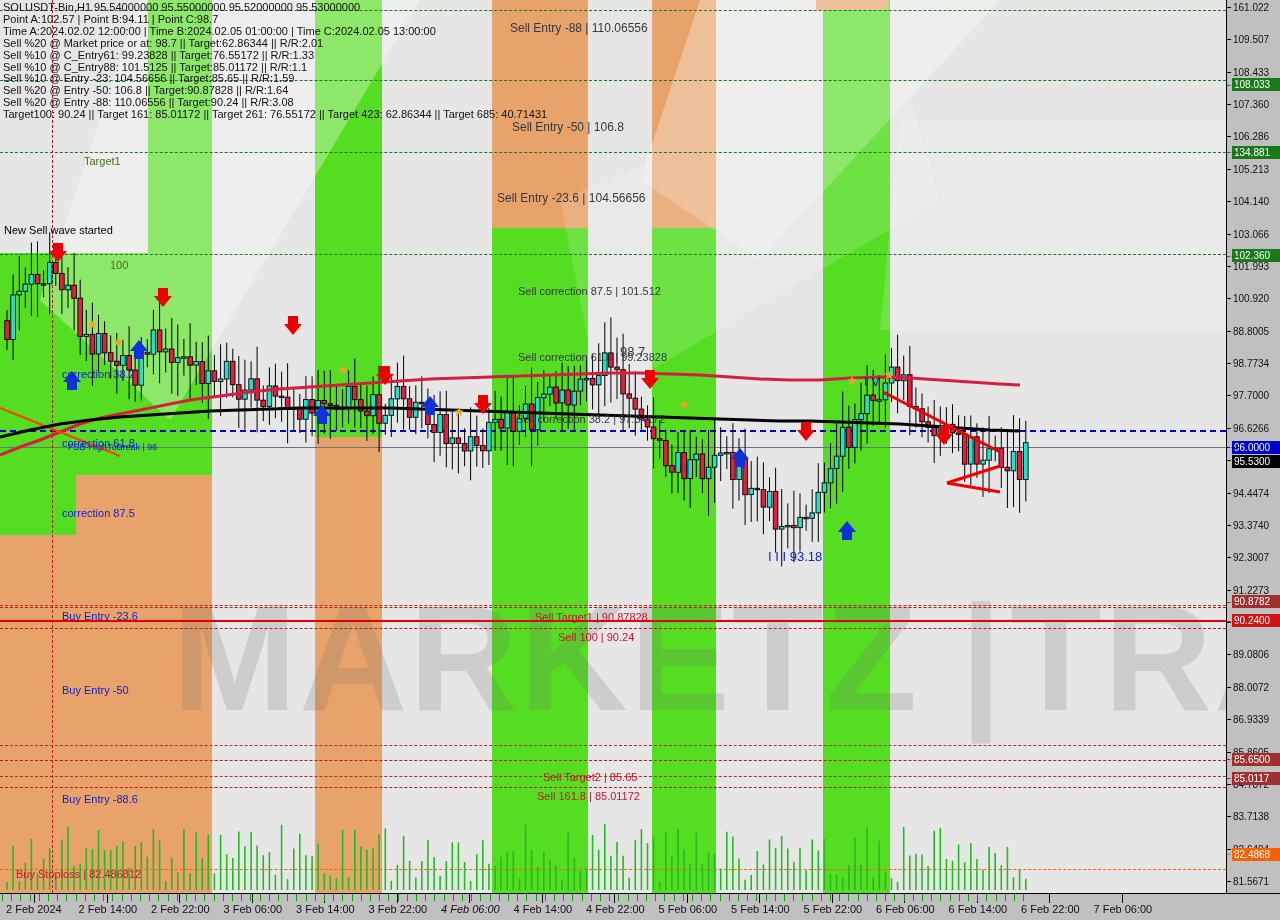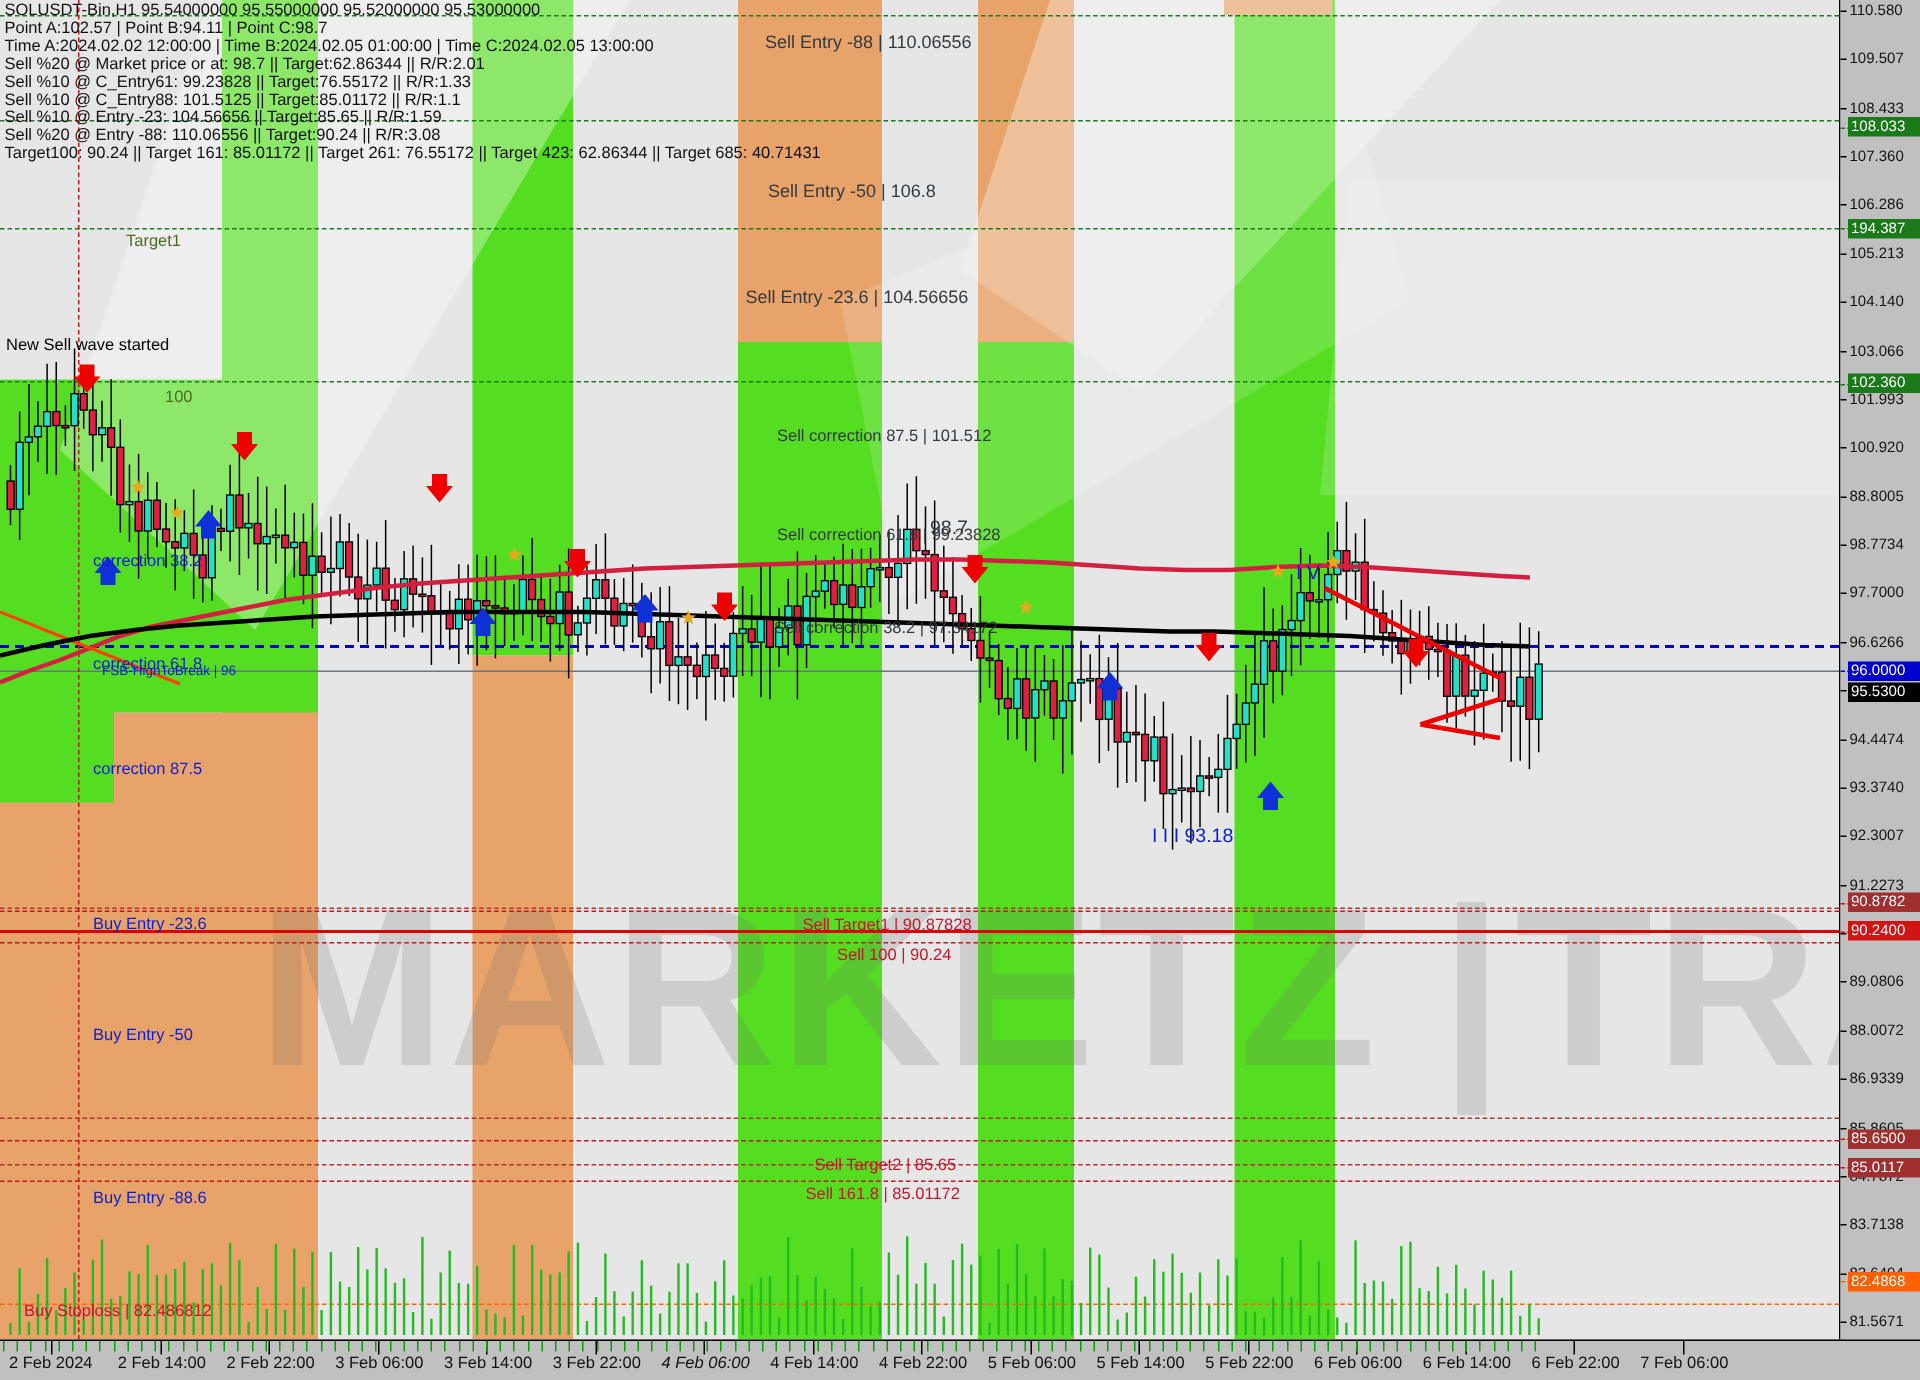--- a/index.html
+++ b/index.html
@@ -701,31 +701,32 @@
       <div class="lbl blue" style="left:768px;top:551px;font-size:13px;">I I I 93.18</div>
 
       <div id="hdr">
         <div>SOLUSDT-Bin,H1  95.54000000 95.55000000 95.52000000 95.53000000</div>
         <div>Point A:102.57 | Point B:94.11 | Point C:98.7</div>
         <div>Time A:2024.02.02 12:00:00 | Time B:2024.02.05 01:00:00 | Time C:2024.02.05 13:00:00</div>
         <div>Sell %20 @ Market price or at: 98.7  ||  Target:62.86344  ||  R/R:2.01</div>
         <div>Sell %10 @ C_Entry61: 99.23828  ||  Target:76.55172  ||  R/R:1.33</div>
         <div>Sell %10 @ C_Entry88: 101.5125  ||  Target:85.01172  ||  R/R:1.1</div>
         <div>Sell %10 @ Entry -23: 104.56656  ||  Target:85.65  ||  R/R:1.59</div>
+        <div>Sell %20 @ Entry -50: 106.8  ||  Target:90.87828  ||  R/R:1.64</div>
         <div>Sell %20 @ Entry -88: 110.06556  ||  Target:90.24  ||  R/R:3.08</div>
         <div>Target100: 90.24  ||  Target 161: 85.01172  ||  Target 261: 76.55172  ||  Target 423: 62.86344  ||  Target 685: 40.71431</div>
       </div>
 
     </div>
   </div>
 
   <div id="axis">
       <div class="tick" style="top: 2px;">
         <span class="tk"></span>
-        <span class="tv">110.580</span>
+        <span class="tv">161.022</span>
       </div>
       <div class="tick" style="top: 34.3704px;">
         <span class="tk"></span>
         <span class="tv">109.507</span>
       </div>
       <div class="tick" style="top: 66.7407px;">
         <span class="tk"></span>
         <span class="tv">108.433</span>
       </div>
       <div class="tick" style="top: 99.1111px;">
@@ -823,21 +824,21 @@
       <div class="tick" style="top: 843.63px;">
         <span class="tk"></span>
         <span class="tv">82.6404</span>
       </div>
       <div class="tick" style="top: 876px;">
         <span class="tk"></span>
         <span class="tv">81.5671</span>
       </div>
       <div class="pbadge" style="top: 78.2272px; background: rgb(26, 122, 26); color: rgb(255, 255, 255);">108.033</div>
       <div class="pdash" style="top: 84.7272px; border-top-color: rgb(26, 122, 26);"></div>
-      <div class="pbadge" style="top: 145.616px; background: rgb(26, 122, 26); color: rgb(255, 255, 255);">194.387</div>
+      <div class="pbadge" style="top: 145.616px; background: rgb(26, 122, 26); color: rgb(255, 255, 255);">134.881</div>
       <div class="pdash" style="top: 152.116px; border-top-color: rgb(26, 122, 26);"></div>
       <div class="pbadge" style="top: 249.124px; background: rgb(26, 122, 26); color: rgb(255, 255, 255);">102.360</div>
       <div class="pdash" style="top: 255.624px; border-top-color: rgb(26, 122, 26);"></div>
       <div class="pbadge" style="top: 440.716px; background: rgb(0, 0, 205); color: rgb(255, 255, 255);">96.0000</div>
       <div class="pdash" style="top: 447.216px; border-top-color: rgb(0, 0, 205);"></div>
       <div class="pbadge" style="top: 454.874px; background: rgb(0, 0, 0); color: rgb(255, 255, 255);">95.5300</div>
       <div class="pbadge" style="top: 595.007px; background: rgb(160, 48, 48); color: rgb(255, 255, 255);">90.8782</div>
       <div class="pdash" style="top: 601.507px; border-top-color: rgb(192, 24, 24);"></div>
       <div class="pbadge" style="top: 614.233px; background: rgb(208, 20, 20); color: rgb(255, 255, 255);">90.2400</div>
       <div class="pdash" style="top: 620.733px; border-top-color: rgb(208, 20, 20);"></div>

